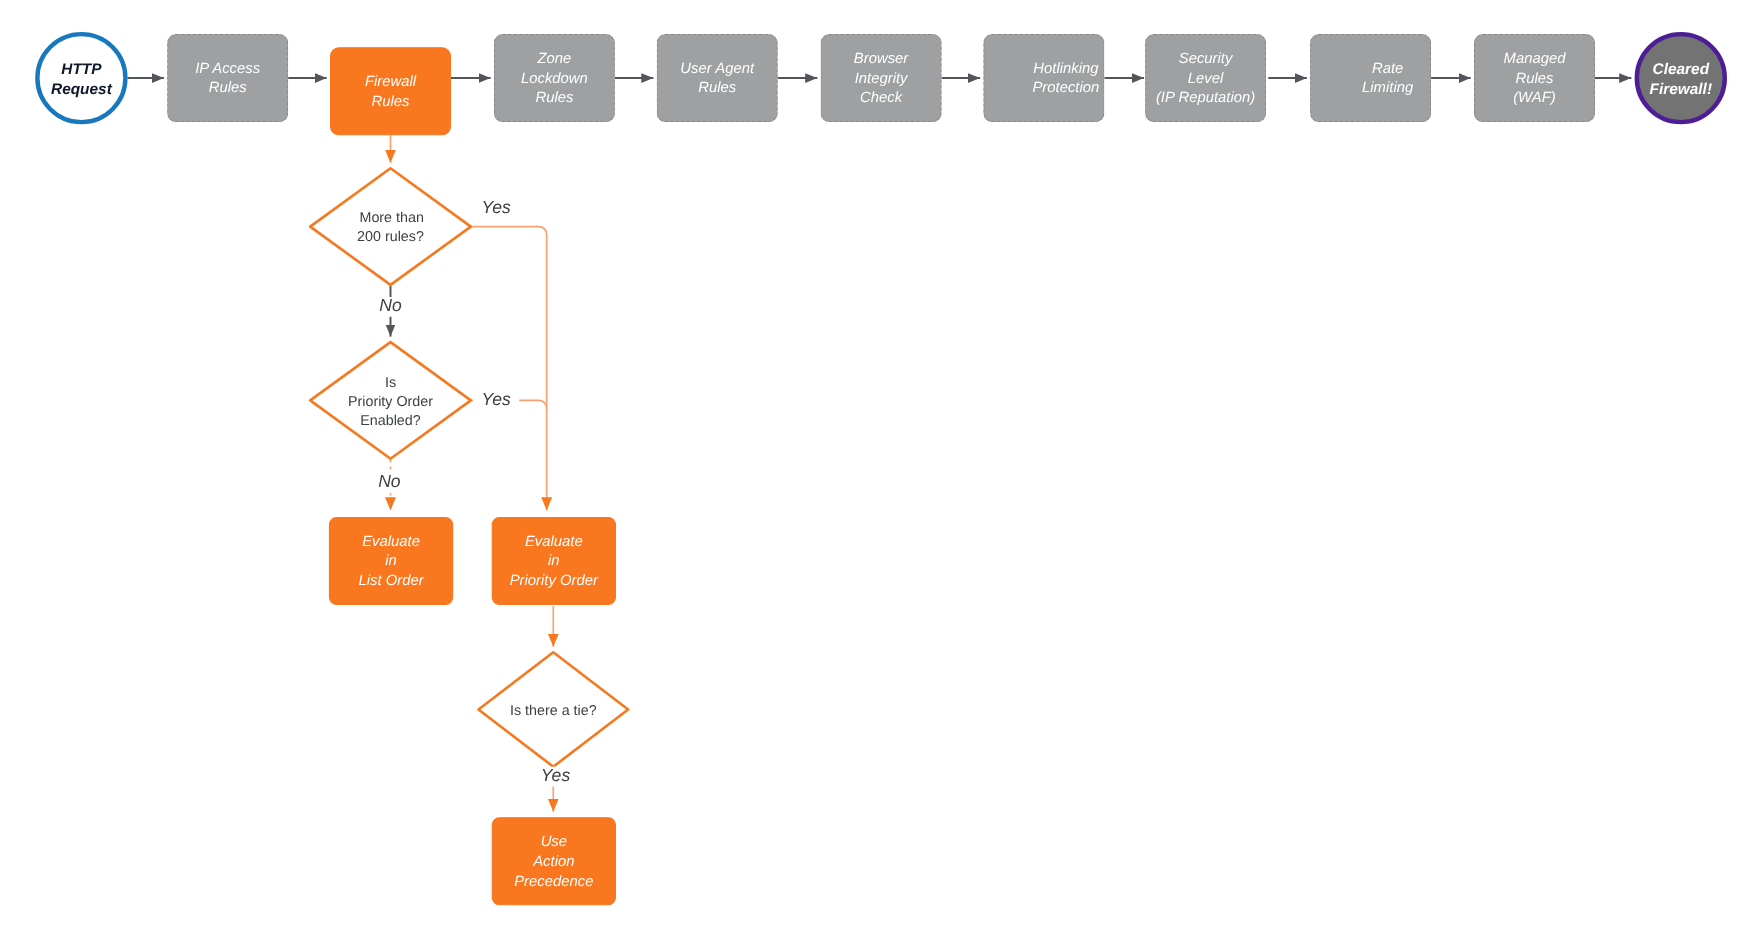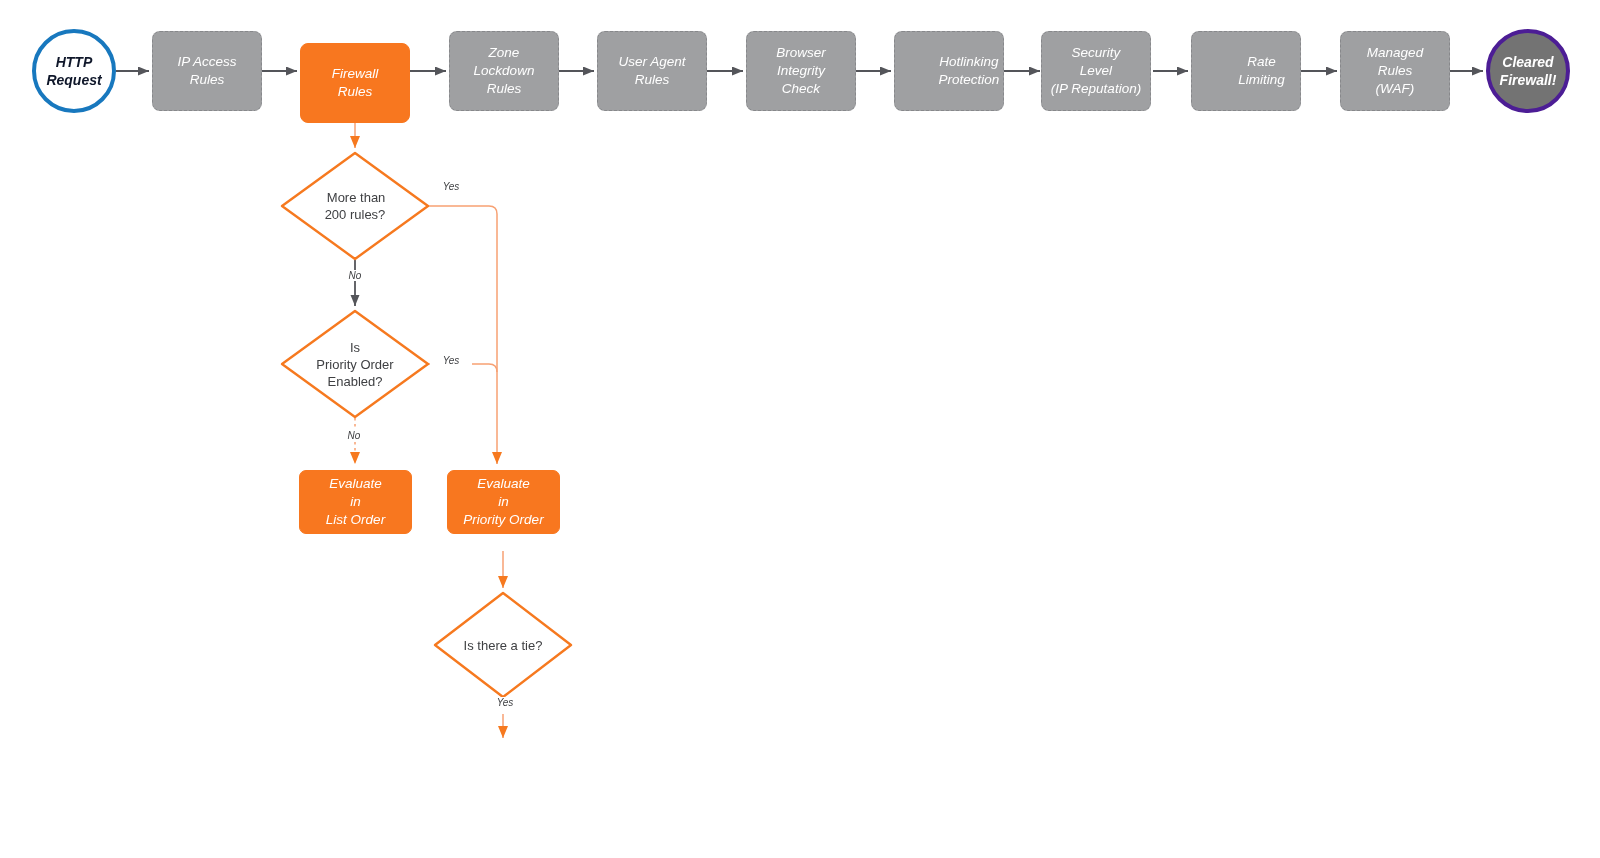--- a/index.html
+++ b/index.html
@@ -22,42 +22,42 @@
     box-sizing:border-box;
   }
   .box {
     width:110px; height:80px;
     border-radius:8px;
     font-size:13.5px; line-height:18px;
     top:31px;
   }
   .gray  { background:#9fa0a2; border:1px dashed #87888b; }
   .orange{ background:#f8771f; border:1px solid #f8771f; }
-  .result{ width:113px; height:64px; font-size:13.5px; line-height:18px; border-radius:7px; }
+  .result{ width:113px; height:80px; font-size:13.5px; line-height:18px; border-radius:7px; }
   .circle {
     width:84px; height:84px; border-radius:50%;
     top:29px;
     font-weight:bold; font-size:14px; line-height:18px;
   }
   .start-circle { background:#ffffff; border:4px solid #1878be; color:#0f172a; }
   .end-circle   { background:#737373; border:4px solid #4c1d95; color:#ffffff; }
 
   .diamond-label {
     position:absolute;
     display:flex; align-items:center; justify-content:center;
     text-align:center;
     font-style:normal;
     font-size:13px; line-height:17px;
     color:#3f4043;
     white-space:pre-line;
   }
   .edge-label {
     position:absolute;
     font-style:italic;
-    font-size:10px;
+    font-size:16px;
     color:#3f4043;
     background:#ffffff;
     padding:0 3px;
     text-align:center;
   }
 </style>
 </head>
 <body>
 
 <div id="canvas">
@@ -137,20 +137,23 @@
 Priority Order
 Enabled?</div>
   <div class="diamond-label" style="left:438px; top:621px; width:130px; height:48px;">Is there a tie?</div>
 
   <div class="node orange result" style="left:299px; top:470px;">Evaluate
 in
 List Order</div>
   <div class="node orange result" style="left:447px; top:470px;">Evaluate
 in
 Priority Order</div>
+  <div class="node orange result" style="left:447px; top:743px;">Use
+Action
+Precedence</div>
 
   <div class="edge-label" style="left:430px; top:181px; width:36px;">Yes</div>
   <div class="edge-label" style="left:337px; top:270px; width:30px;">No</div>
   <div class="edge-label" style="left:430px; top:355px; width:36px;">Yes</div>
   <div class="edge-label" style="left:336px; top:430px; width:30px;">No</div>
   <div class="edge-label" style="left:484px; top:697px; width:36px;">Yes</div>
 
 </div>
 
 </body></html>

